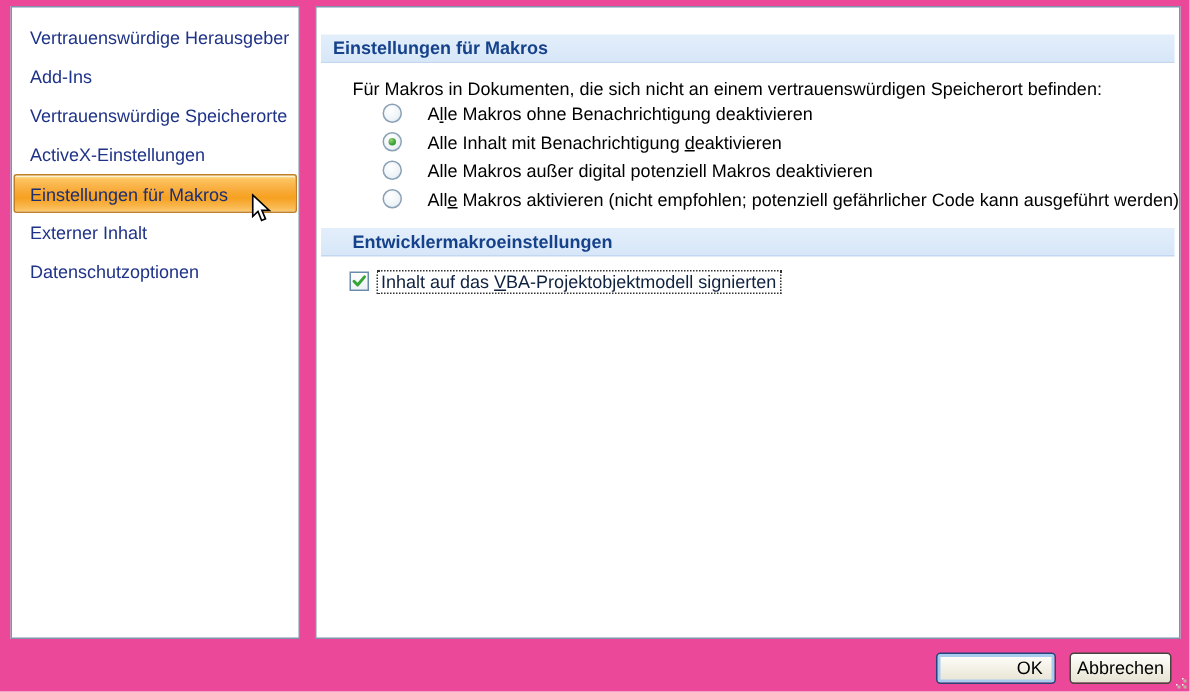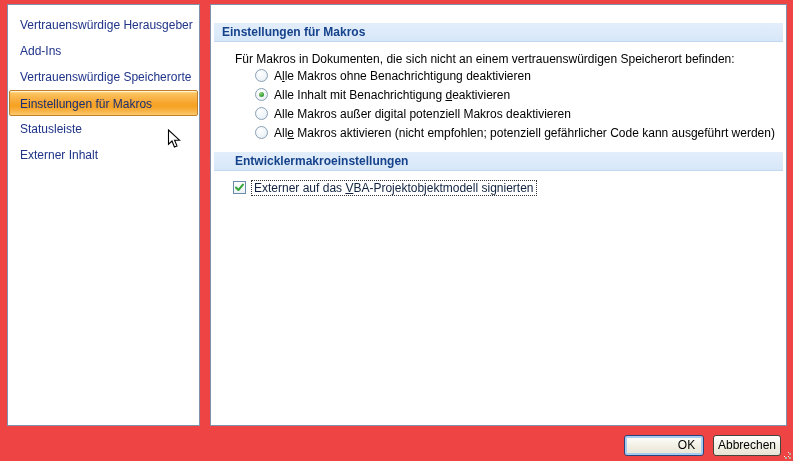--- a/index.html
+++ b/index.html
@@ -1,20 +1,20 @@
 <!DOCTYPE html>
 <html><head>
 <meta charset="utf-8">
 <title>Einstellungen für Makros</title>
 <style>
   html,body { margin:0; padding:0; }
   * { box-sizing:border-box; }
   .screen {
     position:relative; width:793px; height:461px;
-    background:#ef4444; overflow:hidden;
+    background:#ec4899; overflow:hidden;
     font-family:"Liberation Sans", sans-serif; font-size:12px; color:#000;
   }
   .panel { position:absolute; background:#ffffff; border:1px solid #7f91ad; }
   .sidebar { left:7px; top:4px; width:193px; height:422px; padding-top:7px; }
   .side-item {
     height:26px; line-height:26px; padding-left:12px;
     color:#1f3388; white-space:nowrap; cursor:default;
   }
   .side-item.selected {
     margin:0 1px; padding-left:10px;
@@ -29,21 +29,21 @@
     position:absolute; left:3px; width:569px; height:19px;
     background:linear-gradient(to bottom,#e3eefb,#d7e7f8);
     border-bottom:1px solid #c2d8f0;
     line-height:19px; padding-left:8px;
     font-weight:bold; color:#15428b; white-space:nowrap;
   }
   .band-macros { top:18px; }
   .band-dev { top:147px;padding-left:21px; }
   .intro { position:absolute; left:24px; top:47px; white-space:nowrap; }
   .radio-group { position:absolute; left:44px; top:61px; }
-  .radio-row { height:19px; display:flex; align-items:center; }
+  .radio-row { height:19px; display:flex; align-items:center;gap:11px; }
   .radio {
     width:13px; height:13px; border-radius:50%; flex:none;
     border:1px solid #8ba0b5;
     background:radial-gradient(circle at 38% 32%, #ffffff 0%, #eef4f8 60%, #d8e4ec 100%);
     position:relative; margin-right:6px;
   }
   .radio.checked::after {
     content:""; position:absolute; left:3px; top:3px; width:5px; height:5px;
     border-radius:50%;
     background:radial-gradient(circle at 35% 30%, #93d46e 0%, #41a33f 55%, #2c8a2e 100%);
@@ -79,23 +79,24 @@
 </style>
 </head>
 <body>
 
 <div class="screen">
 
   <div class="panel sidebar">
     <div class="side-item">Vertrauenswürdige Herausgeber</div>
     <div class="side-item">Add-Ins</div>
     <div class="side-item">Vertrauenswürdige Speicherorte</div>
+    <div class="side-item">ActiveX-Einstellungen</div>
     <div class="side-item selected">Einstellungen für Makros</div>
-    <div class="side-item">Statusleiste</div>
     <div class="side-item">Externer Inhalt</div>
+    <div class="side-item">Datenschutzoptionen</div>
   </div>
 
   <div class="panel content">
 
     <div class="band band-macros">Einstellungen für Makros</div>
 
     <div class="intro">Für Makros in Dokumenten, die sich nicht an einem vertrauenswürdigen Speicherort befinden:</div>
 
     <div class="radio-group">
 
@@ -122,21 +123,21 @@
     </div>
 
     <div class="band band-dev">Entwicklermakroeinstellungen</div>
 
     <div class="check-row">
       <span class="checkbox">
           <svg width="11" height="11" viewBox="0 0 11 11">
             <path d="M2 5.5 L4.4 8 L9 2.6" fill="none" stroke="#37a437" stroke-width="2" stroke-linecap="round" stroke-linejoin="round"></path>
           </svg>
         </span>
-      <span class="check-label"><span>Externer auf das </span><span class="u">V</span><span>BA-Projektobjektmodell signierten</span></span>
+      <span class="check-label"><span>Inhalt auf das </span><span class="u">V</span><span>BA-Projektobjektmodell signierten</span></span>
     </div>
 
   </div>
 
   <div class="btn btn-ok">OK</div>
   <div class="btn btn-cancel">Abbrechen</div>
 
   <svg class="grip" width="11" height="11" viewBox="0 0 11 11">
     <rect x="8" y="8" width="2" height="2" fill="#b6b29f"></rect>
       <rect x="8" y="4" width="2" height="2" fill="#b6b29f"></rect>

